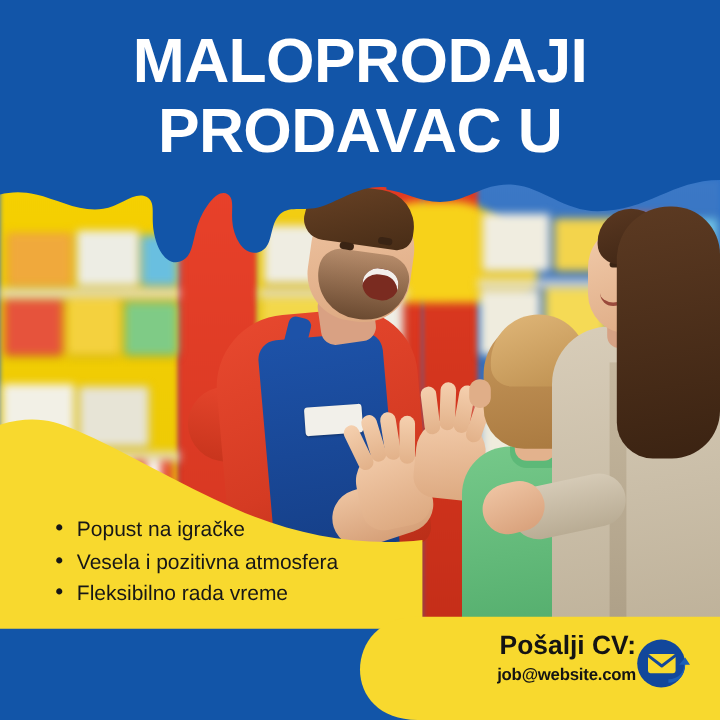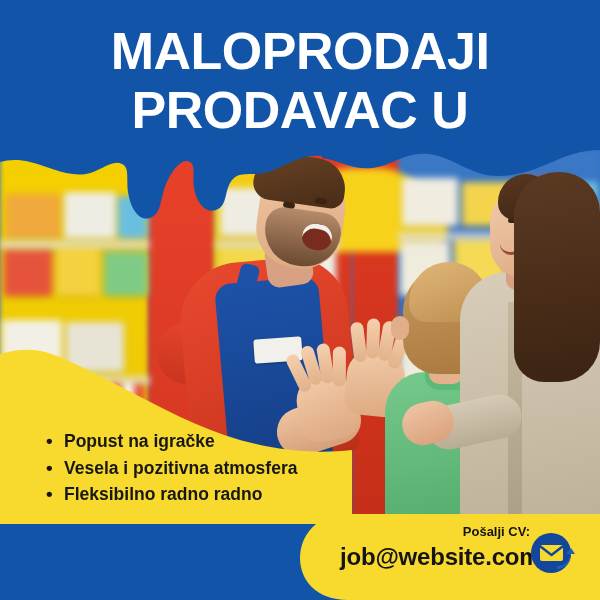--- a/index.html
+++ b/index.html
@@ -238,40 +238,40 @@
     width: 238px; height: 36px;
     background: #12479B; border-radius: 18px;
     display: flex; align-items: center; justify-content: center;
     color: #FFFFFF; font-size: 14.5px; font-weight: 700;
     letter-spacing: .3px;
   }
 
   .benefits {
     position: absolute; left: 46px; top: 428px; width: 330px;
     margin: 0; padding: 0; list-style: none;
-    color: #171717; font-size: 17.5px; font-weight: 700; line-height: 1.52;
+    color: #171717; font-size: 17.5px; font-weight: 400; line-height: 1.52;
   }
   .benefits li { position: relative; padding-left: 18px; white-space: nowrap; }
   .benefits li::before {
     content: "•"; position: absolute; left: 0; top: -1px;
     font-size: 19px; line-height: inherit;
   }
 
   .footer-location {
     position: absolute; left: 48px; top: 545px;
     color: #FFFFFF; font-size: 17px; font-weight: 700;
   }
 
   .cv-block {
     position: absolute; left: 340px; top: 524px;
     width: 190px; text-align: right;
     color: #141414; line-height: 1.3;
   }
-  .cv-label { font-size: 13px; font-weight: 700; display: block; }
-  .cv-email { font-size: 24px; font-weight: 700; display: block; letter-spacing: -.2px; }
+  .cv-label { font-size: 22px; font-weight: 700; display: block; }
+  .cv-email { font-size: 14px; font-weight: 700; display: block; letter-spacing: -.2px; }
 
   .mail-icon {
     position: absolute; left: 527px; top: 530px;
     width: 48px; height: 48px;
   }
 </style>
 </head>
 <body>
 
 <div id="poster">
@@ -442,21 +442,21 @@
 
   <div class="title-block">
     <span class="title-line">MALOPRODAJI</span>
     <span class="title-line">PRODAVAC U</span>
   </div>
 
 
   <ul class="benefits">
     <li>Popust na igračke</li>
     <li>Vesela i pozitivna atmosfera</li>
-    <li>Fleksibilno radno radno</li>
+    <li>Fleksibilno rada vreme</li>
   </ul>
 
 
   <div class="cv-block">
     <span class="cv-label">Pošalji CV:</span>
     <span class="cv-email">job@website.com</span>
   </div>
 
   <svg class="mail-icon" viewBox="0 0 48 48">
     <circle cx="24" cy="23" r="20" fill="#12479B"></circle>

